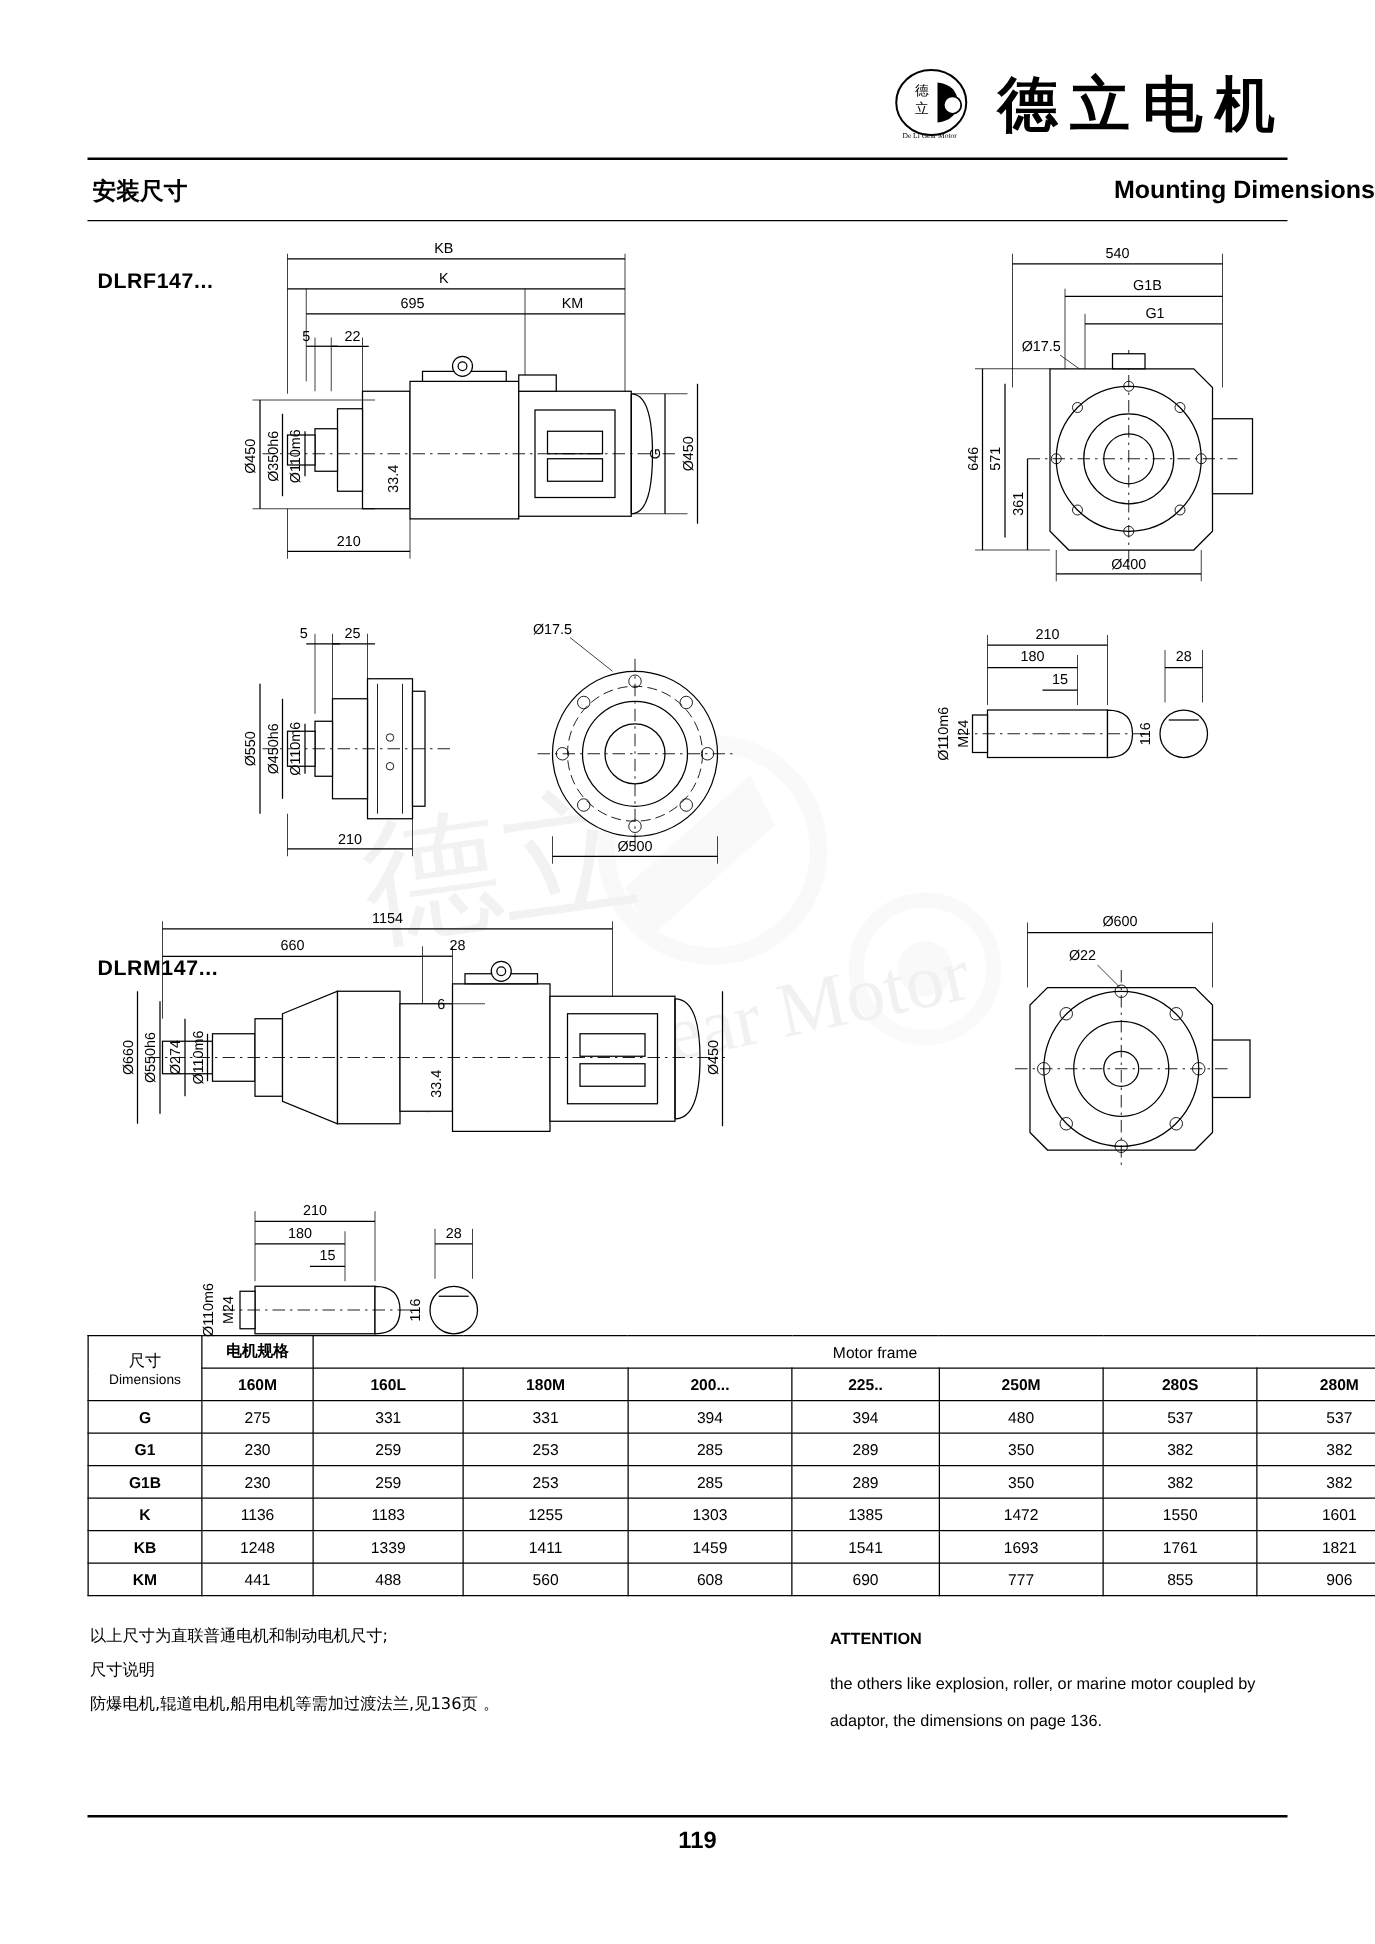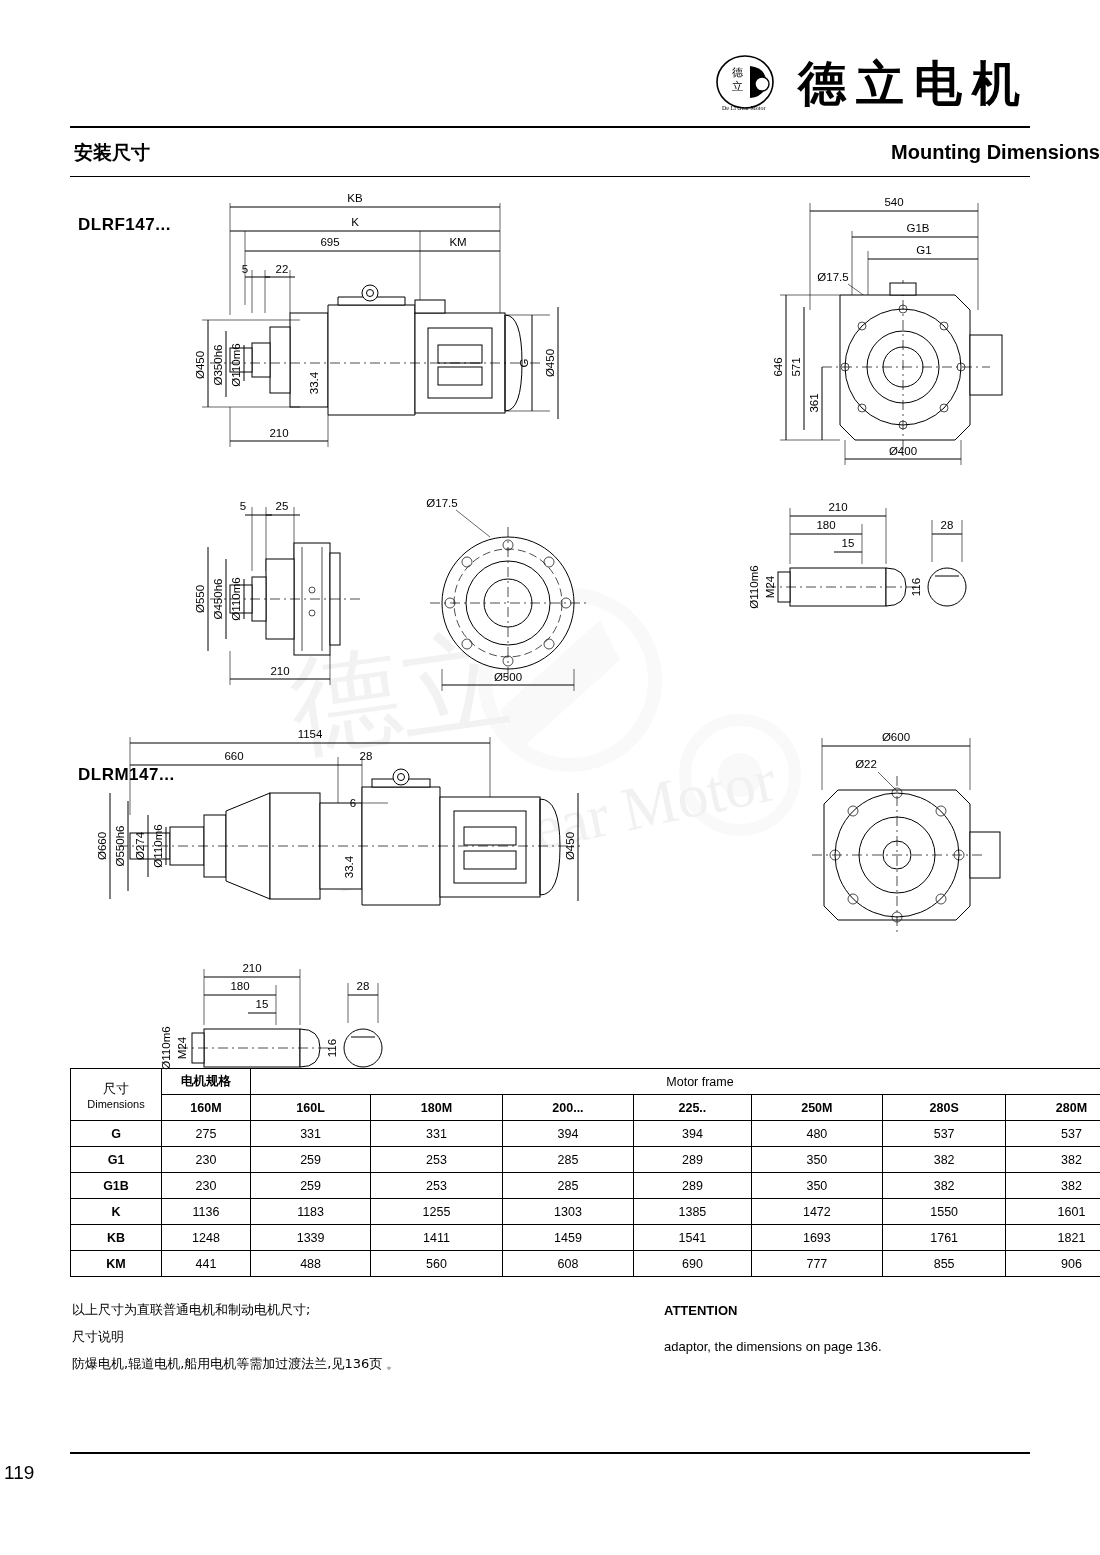--- a/index.html
+++ b/index.html
@@ -68,21 +68,21 @@
   }
   table.dims .hdr-cell{font-weight:bold;margin-top:20px;}
   table.dims .rowlbl{font-weight:bold;}
   .cn{font-family:"DejaVu Sans",sans-serif;}
 
   
   .notes-left{position:absolute;left:72px;top:1296px;font-size:13px;line-height:27px;font-family:"DejaVu Sans",sans-serif;}
   .notes-right{position:absolute;left:620px;top:1296px;font-size:13px;line-height:30px;margin-left:44px;}
   .notes-right .t{font-weight:bold;margin-bottom:6px;}
   .footer-rule{position:absolute;left:70px;right:70px;top:1452px;height:1.5px;background:#000;}
-  .pageno{position:absolute;left:4px;right:0;top:1462px;font-size:19px;font-weight:normal;}
+  .pageno{position:absolute;left:16px;right:0;top:1462px;text-align:center;font-size:19px;font-weight:bold;}
 </style>
 </head>
 <body>
 
 <div class="page">
 
   <div class="brand">
     <div class="brand-logo">
       <svg width="70" height="64" viewBox="0 0 70 64">
         <ellipse cx="35" cy="30" rx="28" ry="26" fill="none" stroke="#000" stroke-width="1.6"></ellipse>
@@ -534,18 +534,19 @@
   </table>
 
   <div class="notes-left">
     <div>以上尺寸为直联普通电机和制动电机尺寸;</div>
     <div>尺寸说明</div>
     <div>防爆电机,辊道电机,船用电机等需加过渡法兰,见136页 。</div>
   </div>
 
   <div class="notes-right">
     <div class="t">ATTENTION</div>
+    <div>the others like explosion, roller, or marine motor coupled by</div>
     <div>adaptor, the dimensions on page 136.</div>
   </div>
 
   <div class="footer-rule"></div>
   <div class="pageno">119</div>
 </div>
 
 </body></html>

